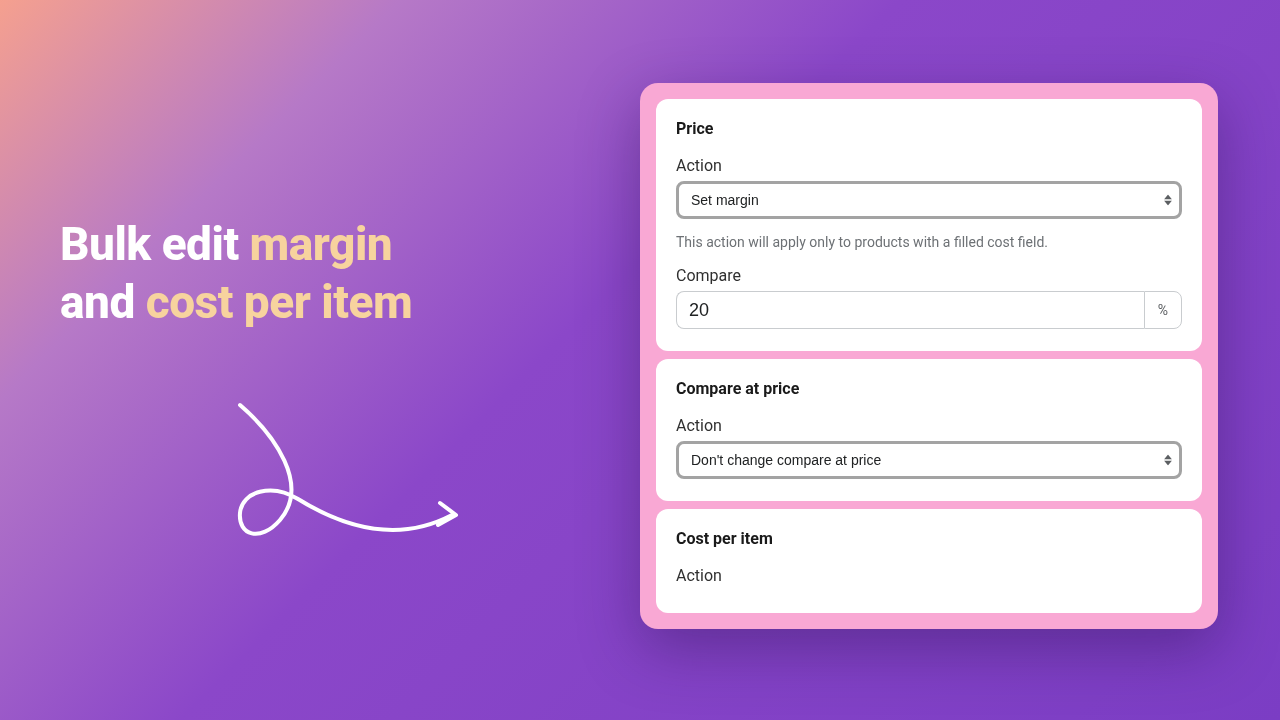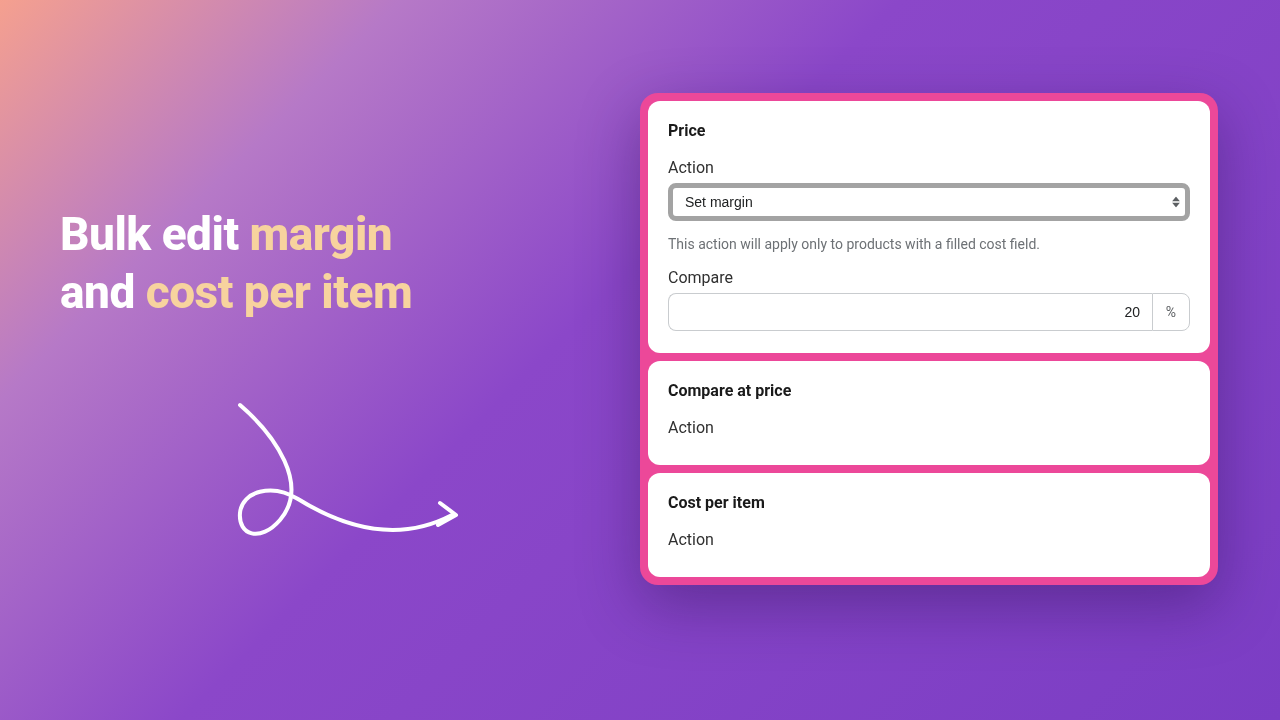--- a/index.html
+++ b/index.html
@@ -7,44 +7,44 @@
   width: 1280px;
   height: 720px;
   font-family: -apple-system, BlinkMacSystemFont, "Segoe UI", Roboto, Helvetica, Arial, sans-serif;
   background: linear-gradient(135deg, #f5a08f 0%, #b679c7 20%, #8b47c9 45%, #7b3dc4 100%);
   position: relative;
   overflow: hidden;
 }
 .hero {
   position: absolute;
   left: 60px;
-  top: 206px;
+  top: 216px;
   width: 540px;
 }
 .hero h1 {
   font-size: 46px;
   font-weight: 800;
   line-height: 1.25;
   color: #ffffff;
   letter-spacing: -0.5px;
 }
 .hero h1 .accent { color: #f7d39e; }
 .arrow {
   position: absolute;
   left: 220px;
   top: 395px;
 }
 .panel {
   position: absolute;
-  top: 93px;
+  top: 83px;
   left: 640px;
   width: 578px;
-  background: #ec4899;
+  background: #f9a8d4;
   border-radius: 18px;
-  padding: 8px;
+  padding: 16px;
   box-shadow: 0 20px 60px rgba(30,10,60,0.35);
 }
 .card {
   background: #ffffff;
   border-radius: 12px;
   padding: 20px 20px 22px 20px;
   margin-bottom: 8px;
 }
 .card:last-child { margin-bottom: 0; }
 .card-title {
@@ -57,21 +57,21 @@
   font-size: 16px;
   color: #303030;
   margin-bottom: 6px;
 }
 .select-wrap {
   position: relative;
 }
 .select {
   width: 100%;
   height: 38px;
-  border: 5px solid #a3a3a3;
+  border: 3px solid #a3a3a3;
   border-radius: 8px;
   background: #fff;
   padding: 0 34px 0 12px;
   font-size: 14px;
   color: #202223;
   appearance: none;
   -webkit-appearance: none;
   outline: none;
   cursor: pointer;
 }
@@ -97,24 +97,23 @@
   display: flex;
   align-items: stretch;
 }
 .text-input {
   flex: 1;
   height: 38px;
   border: 1px solid #c9cccf;
   border-right: none;
   border-radius: 8px 0 0 8px;
   padding: 0 12px;
-  font-size: 14px;
+  font-size: 18px;
   color: #202223;
   outline: none;
-  text-align: right;
 }
 .suffix {
   width: 38px;
   border: 1px solid #c9cccf;
   border-radius: 0 8px 8px 0;
   display: flex;
   align-items: center;
   justify-content: center;
   font-size: 14px;
   color: #5c5f62;
@@ -163,20 +162,33 @@
         <input class="text-input" value="20" style="">
         <div class="suffix">%</div>
       </div>
     </div>
   </div>
 
   <div class="card">
     <div class="card-title">Compare at price</div>
     <div class="group">
       <div class="field-label">Action</div>
+      <div class="select-wrap">
+        <select class="select">
+          <option>Don't change compare at price</option>
+        </select>
+        <span class="chevs">
+          <svg width="8" height="5" viewBox="0 0 8 5">
+              <path d="M4 0 L8 5 L0 5 Z" fill="currentColor"></path>
+            </svg>
+          <svg width="8" height="5" viewBox="0 0 8 5">
+              <path d="M4 5 L8 0 L0 0 Z" fill="currentColor"></path>
+            </svg>
+        </span>
+      </div>
     </div>
   </div>
 
   <div class="card">
     <div class="card-title">Cost per item</div>
     <div class="group">
       <div class="field-label">Action</div>
     </div>
   </div>
 

